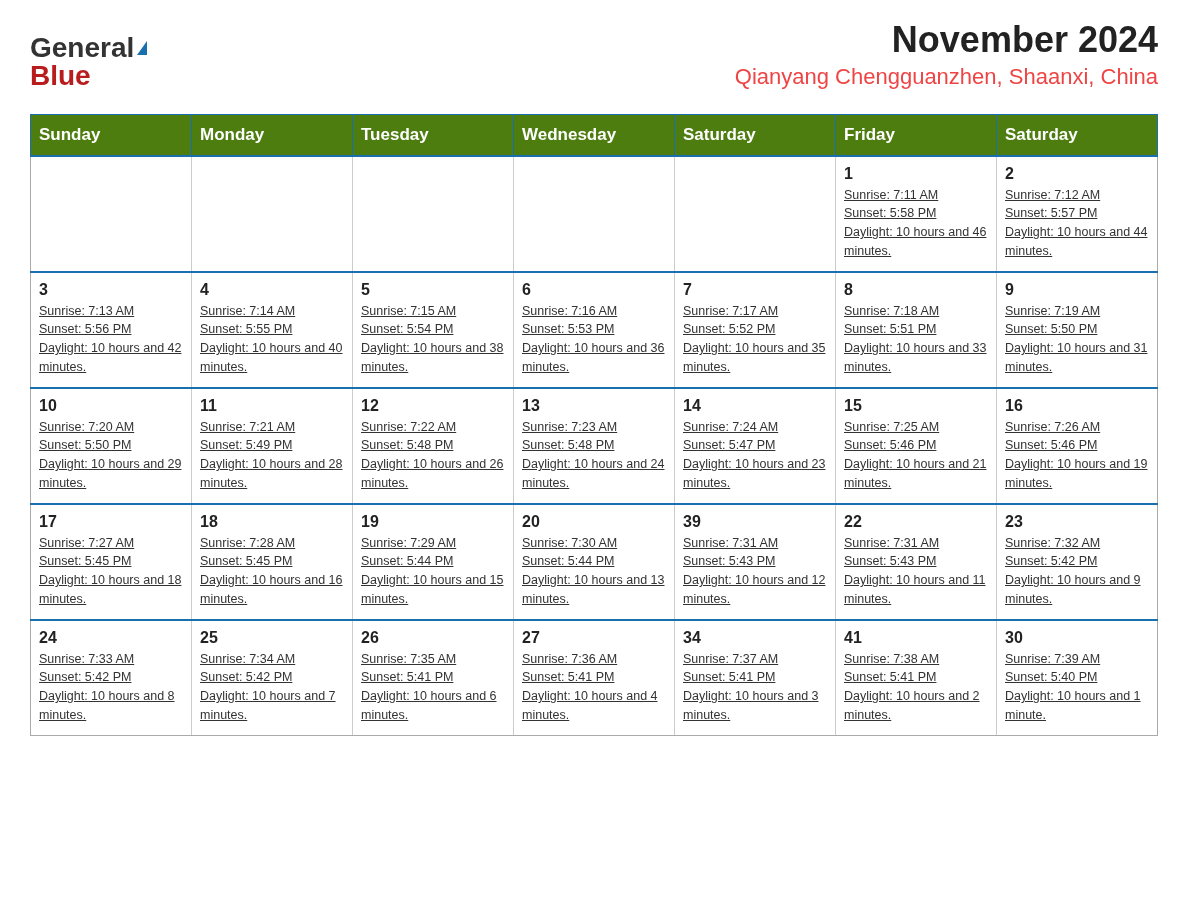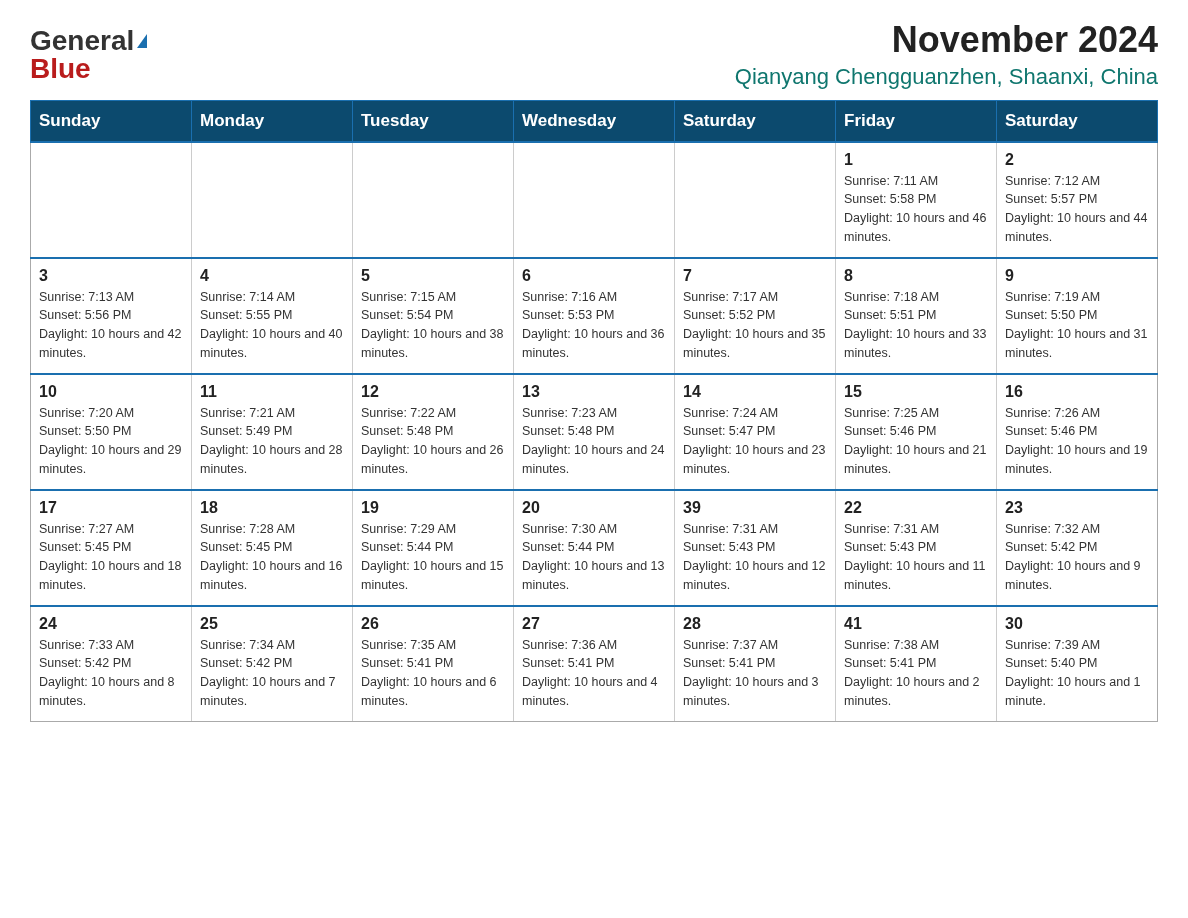--- a/index.html
+++ b/index.html
@@ -6,22 +6,22 @@
     body {
       font-family: Arial, Helvetica, sans-serif;
       background: #fff;
       padding: 20px 30px;
       width: 1188px;
       min-height: 918px;
     }
     .header-area {
       display: flex;
       justify-content: space-between;
-      align-items: center;
-      margin-bottom: 10px;
+      align-items: flex-end;
+      margin-bottom: 24px;
     }
     .logo {
       display: flex;
       flex-direction: column;
       align-items: flex-start;
     }
     .logo-general {
       font-size: 28px;
       font-weight: bold;
       color: #333;
@@ -46,30 +46,30 @@
       text-align: right;
     }
     .month-title {
       font-size: 36px;
       font-weight: bold;
       color: #222;
       line-height: 1.1;
     }
     .location-title {
       font-size: 22px;
-      color: #0f766e;
+      color: #ef4444;
       margin-top: 4px;
     }
     .calendar-table {
       width: 100%;
       border-collapse: collapse;
       margin-top: 10px;
     }
     .calendar-table th {
-      background-color: #0c4a6e;
+      background-color: #4d7c0f;
       color: #fff;
       font-size: 17px;
       font-weight: bold;
       padding: 10px 8px;
       text-align: left;
       border: 1px solid #1a6faf;
     }
     .calendar-table td {
       vertical-align: top;
       padding: 8px 8px 10px 8px;
@@ -90,20 +90,21 @@
       font-size: 16px;
       font-weight: bold;
       color: #222;
       margin-bottom: 3px;
       display: block;
     }
     .day-info {
       font-size: 12.5px;
       color: #333;
       line-height: 1.5;
+      text-decoration: underline;
     }
     .empty-cell {
       background: #f9f9f9;
     }
   </style>
 </head>
 <body>
 
 <div class="header-area">
   <div class="logo">
@@ -248,21 +249,21 @@
         </td>
         <td>
           <span class="day-number">26</span>
           <div class="day-info">Sunrise: 7:35 AM<br>Sunset: 5:41 PM<br>Daylight: 10 hours and 6 minutes.</div>
         </td>
         <td>
           <span class="day-number">27</span>
           <div class="day-info">Sunrise: 7:36 AM<br>Sunset: 5:41 PM<br>Daylight: 10 hours and 4 minutes.</div>
         </td>
         <td>
-          <span class="day-number">28</span>
+          <span class="day-number">34</span>
           <div class="day-info">Sunrise: 7:37 AM<br>Sunset: 5:41 PM<br>Daylight: 10 hours and 3 minutes.</div>
         </td>
         <td>
           <span class="day-number">41</span>
           <div class="day-info">Sunrise: 7:38 AM<br>Sunset: 5:41 PM<br>Daylight: 10 hours and 2 minutes.</div>
         </td>
         <td>
           <span class="day-number">30</span>
           <div class="day-info">Sunrise: 7:39 AM<br>Sunset: 5:40 PM<br>Daylight: 10 hours and 1 minute.</div>
         </td>

